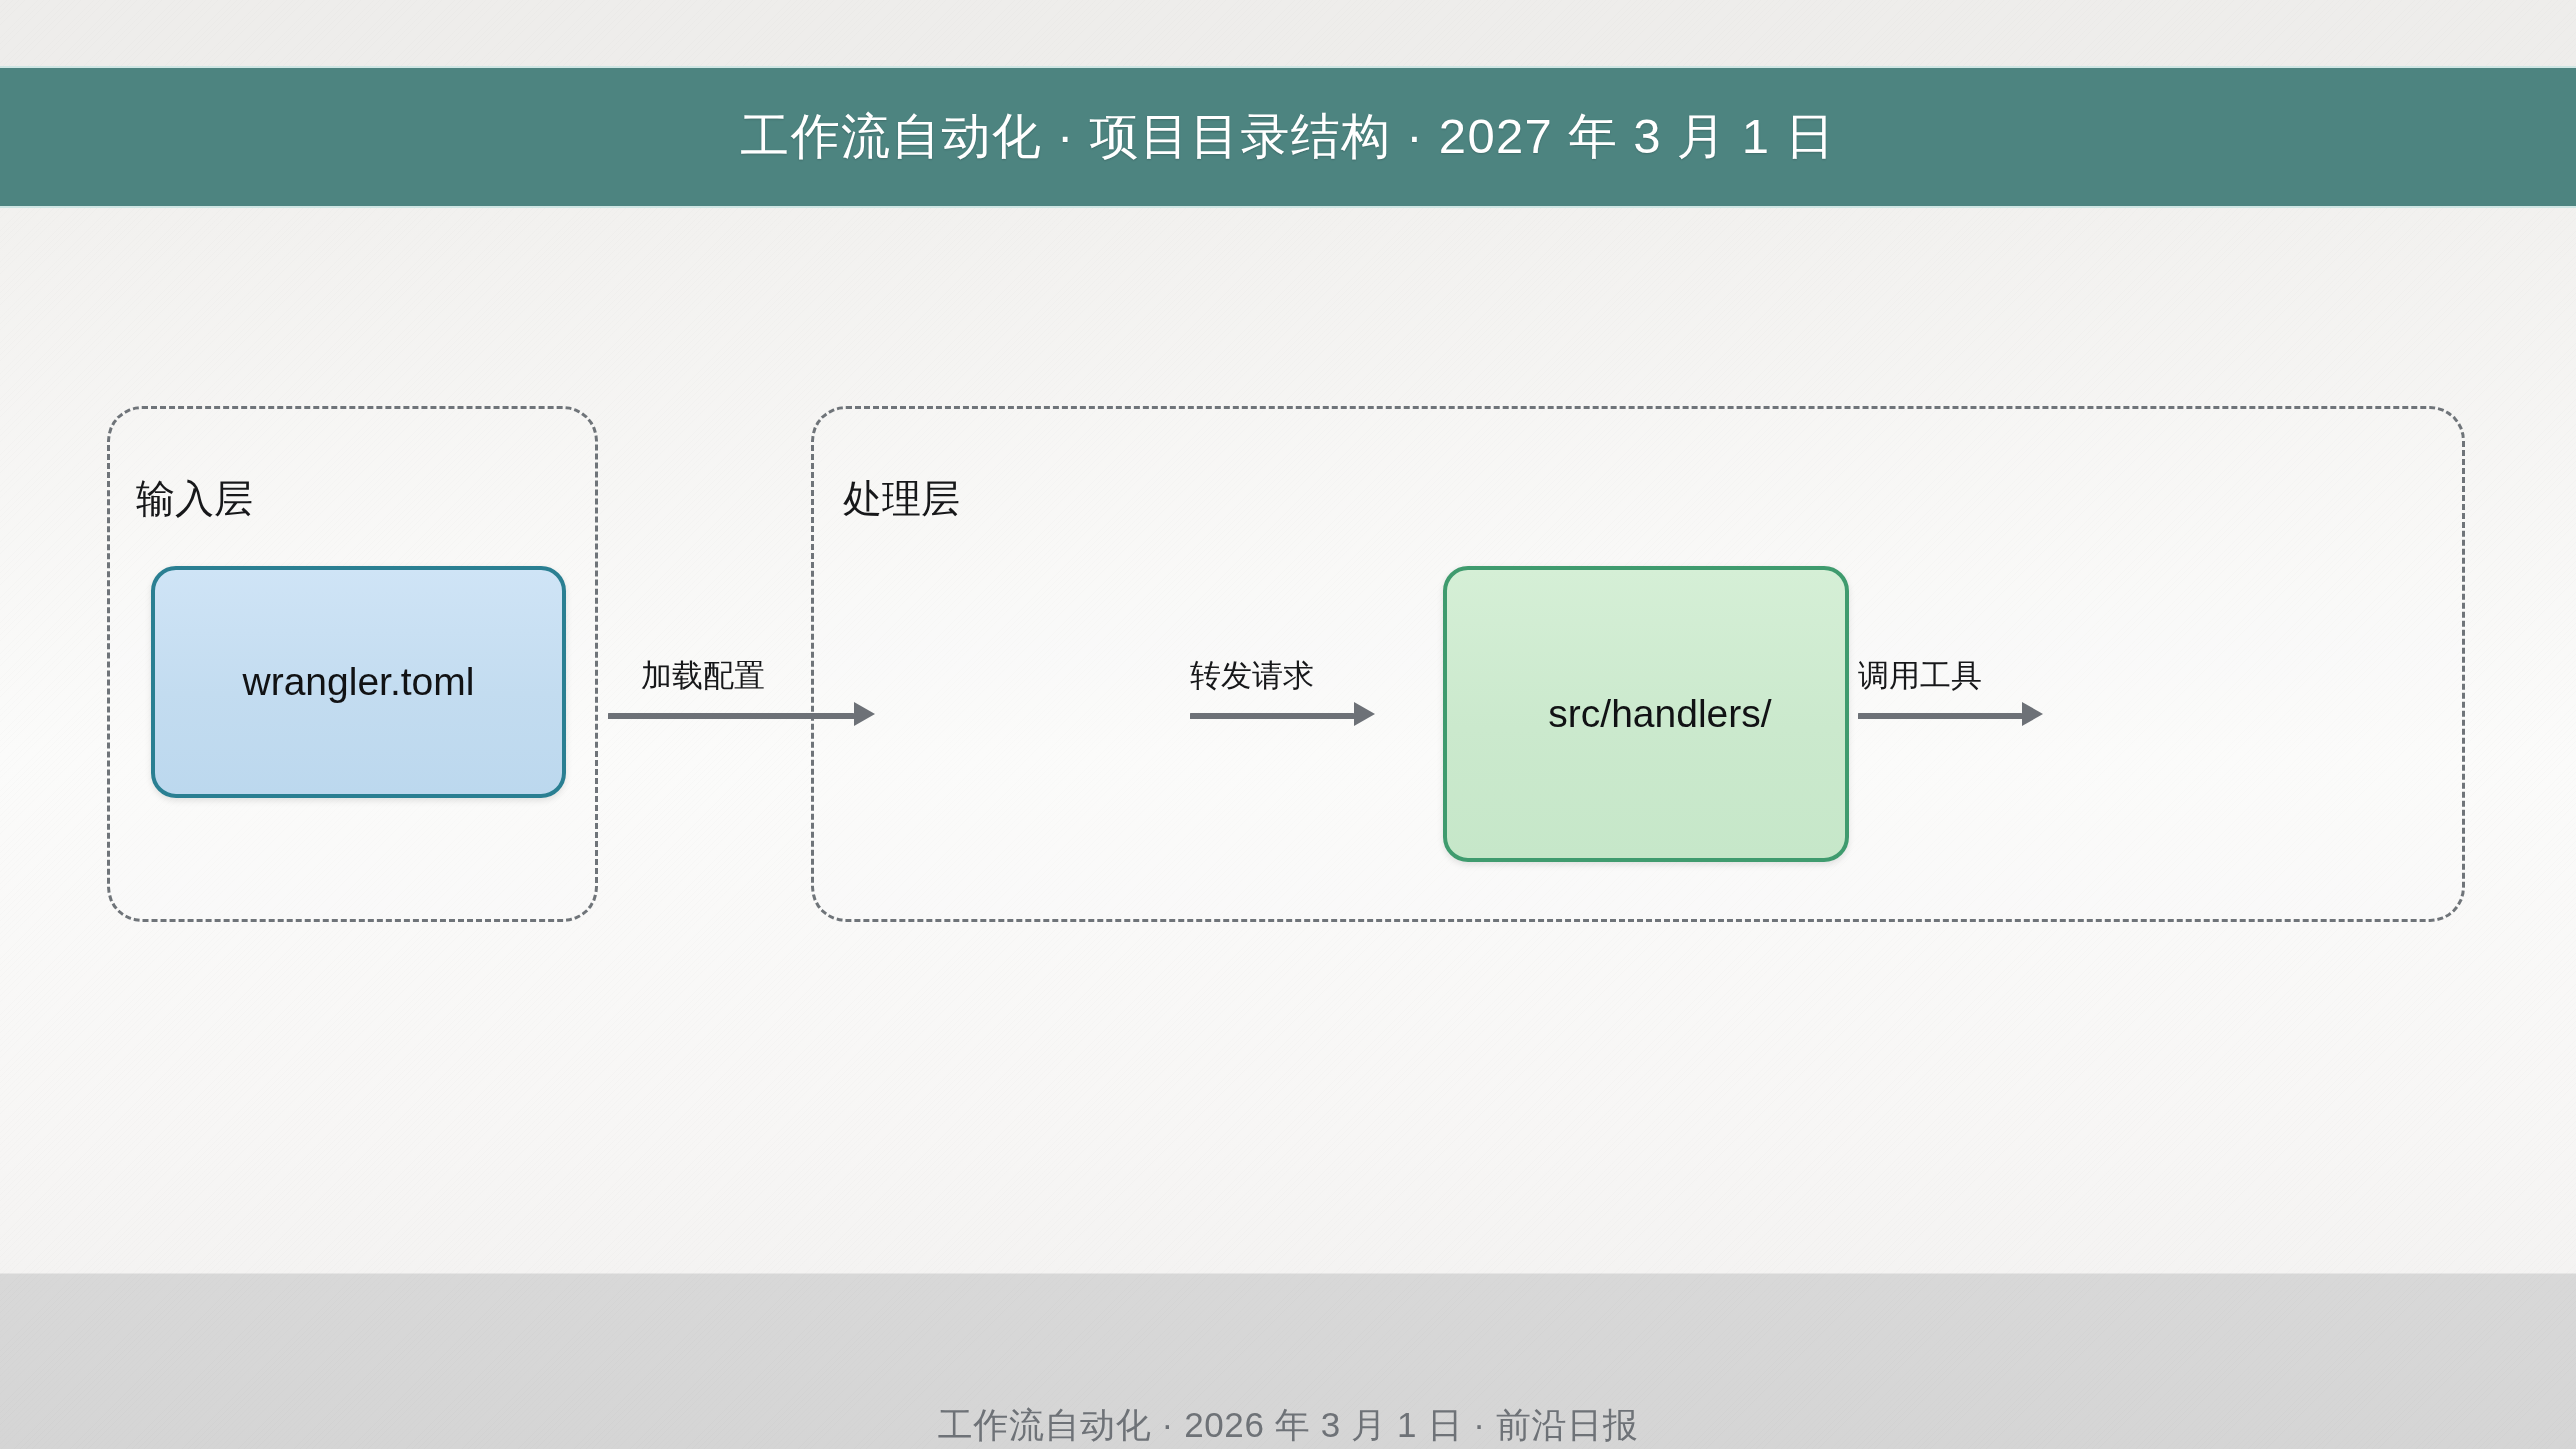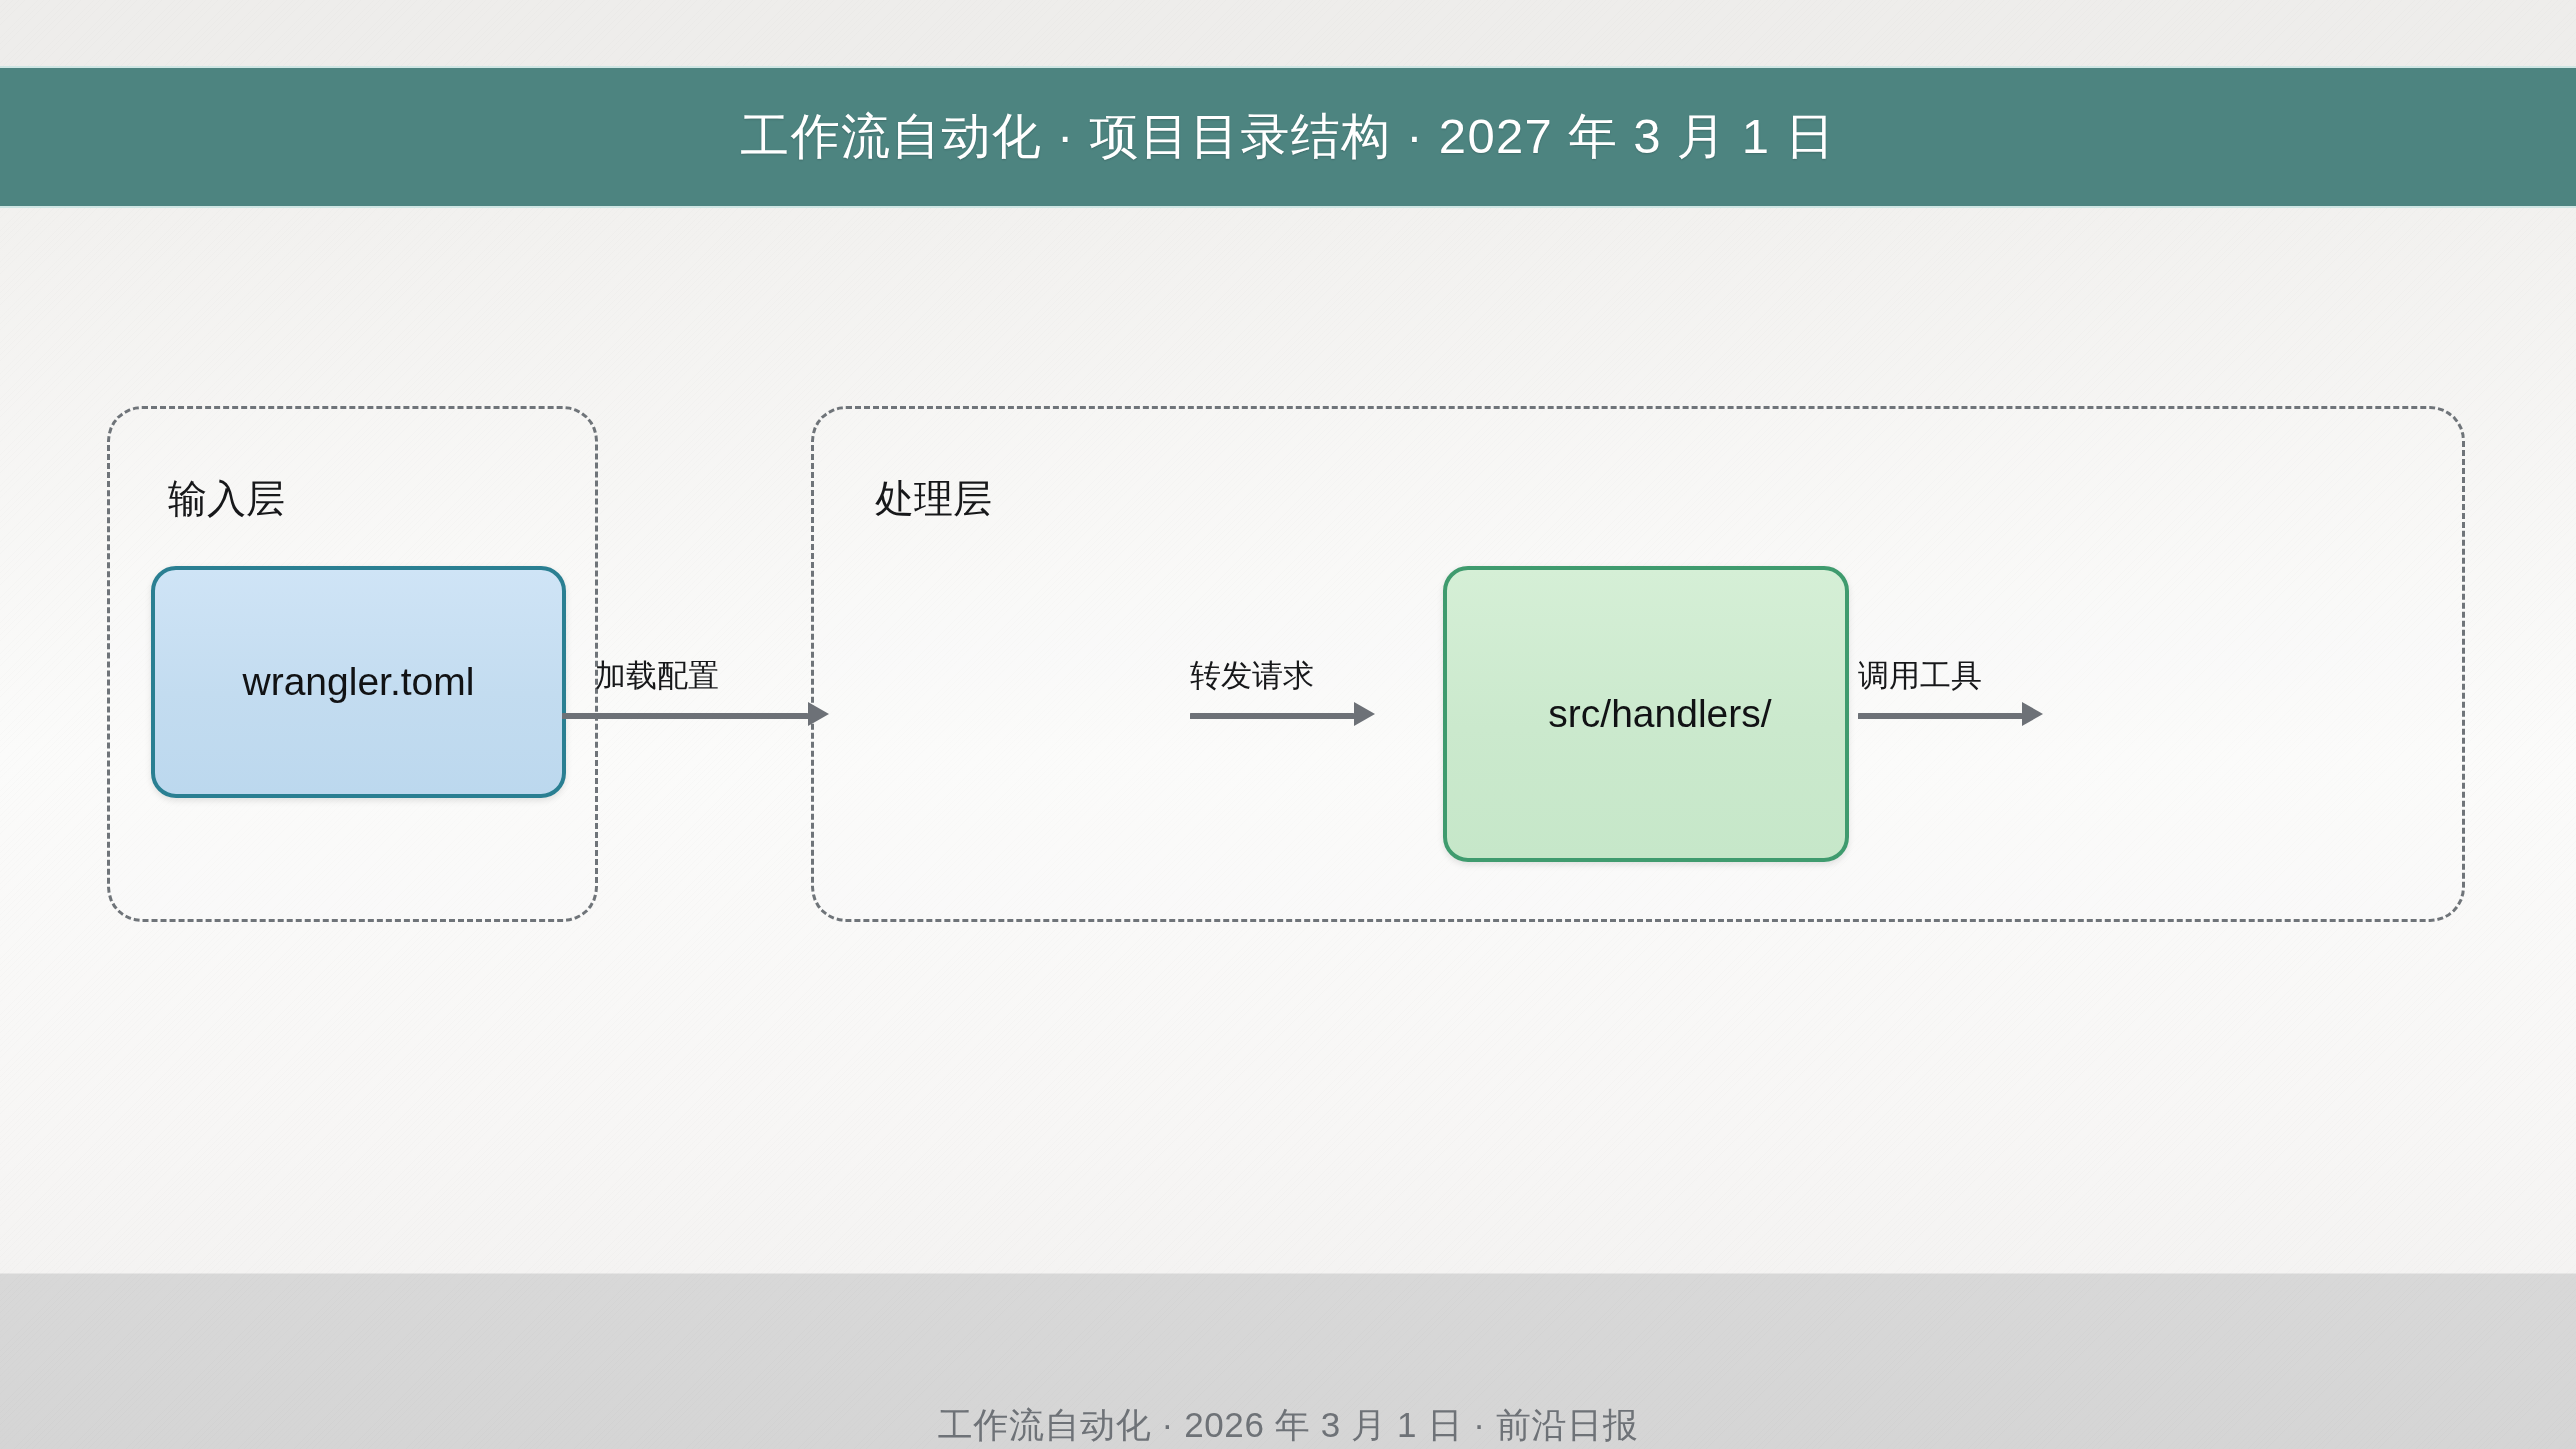--- a/index.html
+++ b/index.html
@@ -83,21 +83,20 @@
     position: absolute;
     border: 3.1px dashed #6f7479;
     border-radius: 35px;
     background: rgba(255,255,255,0.14);
   }
   .cluster-label {
     position: absolute;
     font-size: 39px;
     color: #17181a;
     white-space: nowrap;
-    margin-left: 32px;
   }
 
   #cluster-input  { left: 107px;  top: 198px; width: 491px;  height: 516px; }
   #cluster-proc   { left: 811px; top: 198px; width: 1654px; height: 516px; }
 
   #cluster-input-label { left: 136px;  top: 264px; }
   #cluster-proc-label  { left: 843px; top: 264px; }
 
   
   .node {
@@ -155,21 +154,21 @@
     border-left: 21.4px solid #6d7177;
   }
   .edge-label {
     position: absolute;
     font-size: 31px;
     color: #17181a;
     white-space: nowrap;
     top: -55px;
   }
 
-  #edge-0 { left: 562px;  width: 267px; text-align: center; }
+  #edge-0 { left: 608px;  width: 267px; text-align: center; }
   #edge-0 .edge-line { width: 246px; }
   #edge-0 .edge-head { left: 246px; }
   #edge-0 .edge-label { left: 33px; }
 
   #edge-1 { left: 1190px; width: 186px; }
   #edge-1 .edge-line { width: 164px; }
   #edge-1 .edge-head { left: 164px; }
   #edge-1 .edge-label { left: 0px; }
 
   #edge-2 { left: 1858px; width: 186px; }

